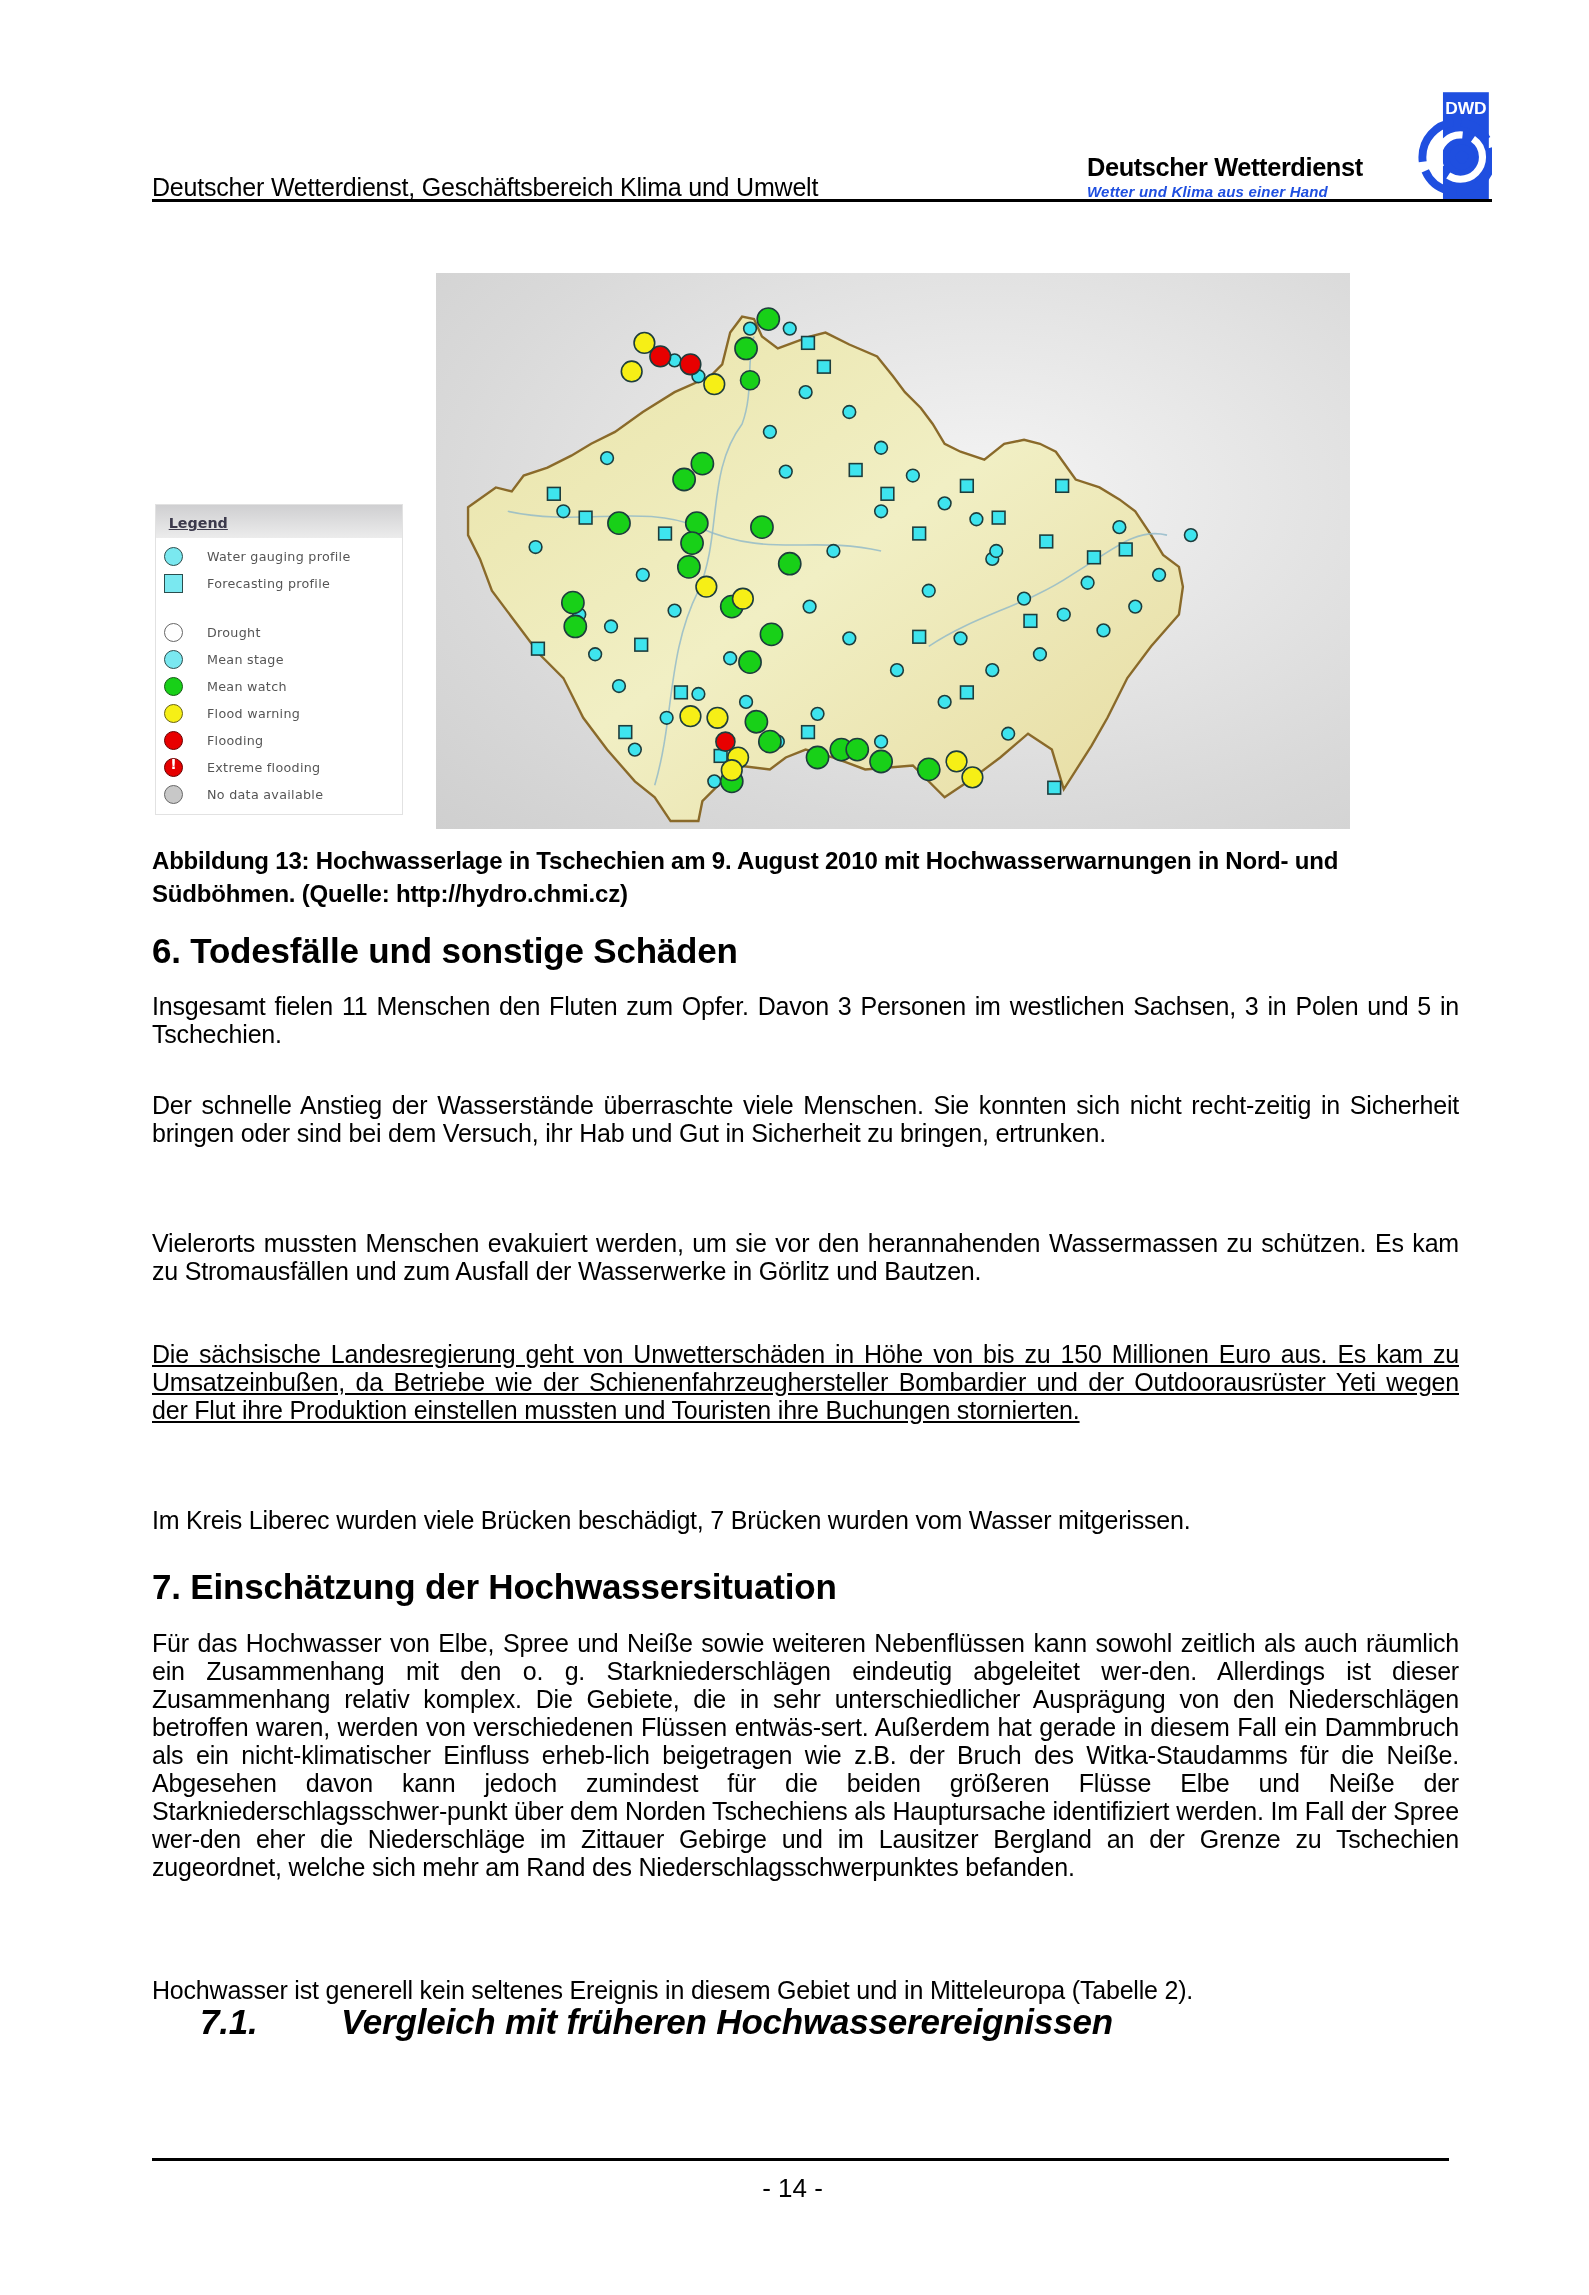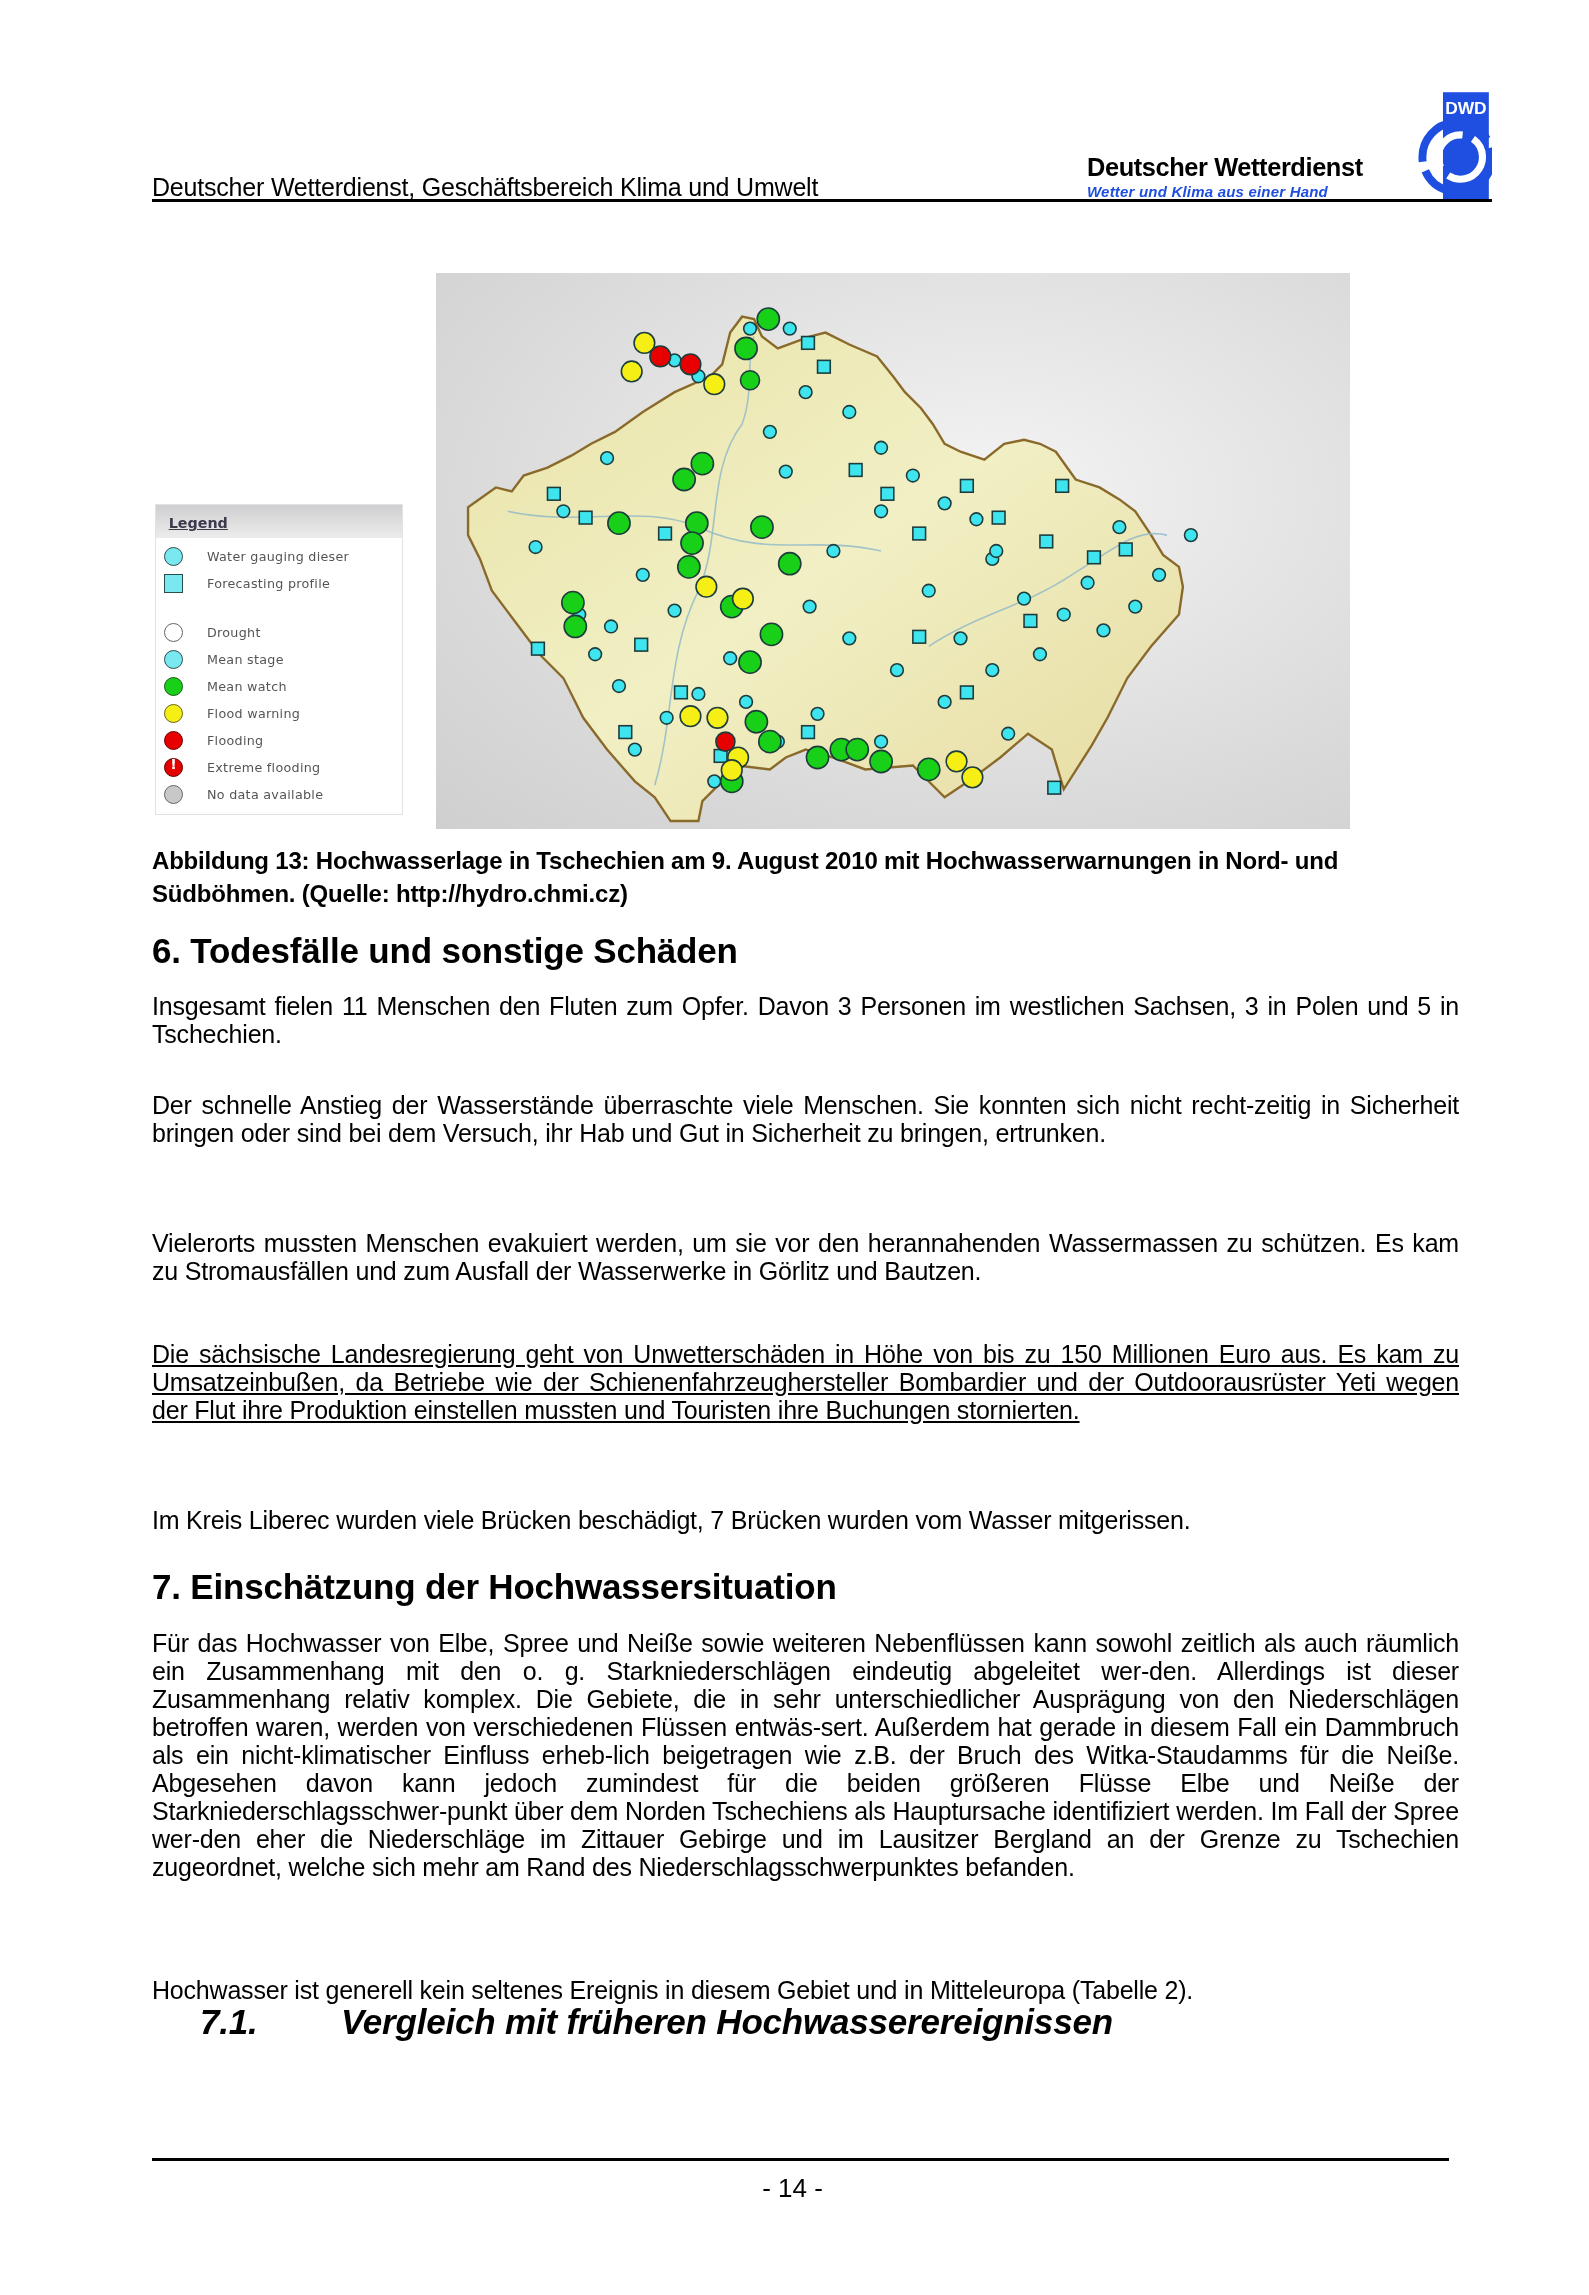--- a/index.html
+++ b/index.html
@@ -64,21 +64,21 @@
   <circle cx="66" cy="82" r="44" fill="none" stroke="#1f4fe0" stroke-width="10" stroke-dasharray="70 10 40 12"></circle>
   <circle cx="70" cy="82" r="28" fill="none" stroke="#fff" stroke-width="9" stroke-dasharray="60 14"></circle>
   <circle cx="72" cy="82" r="12" fill="none" stroke="#1f4fe0" stroke-width="8"></circle>
 </svg>
 <div class="hdr-rule"></div>
 
 <div class="legend-box">
   <div class="legend-title">Legend</div>
   <div class="legend-item" style="top:40px">
     <span class="sym circle" style="background:#7ae8f0"></span>
-    <span class="lbl">Water gauging dieser</span>
+    <span class="lbl">Water gauging profile</span>
   </div>
   <div class="legend-item" style="top:67px">
     <span class="sym" style="background:#7ae8f0"></span>
     <span class="lbl">Forecasting profile</span>
   </div>
   <div class="legend-item" style="top:116px">
     <span class="sym circle" style="background:#fff;border-color:#666"></span>
     <span class="lbl">Drought</span>
   </div>
   <div class="legend-item" style="top:143px">

